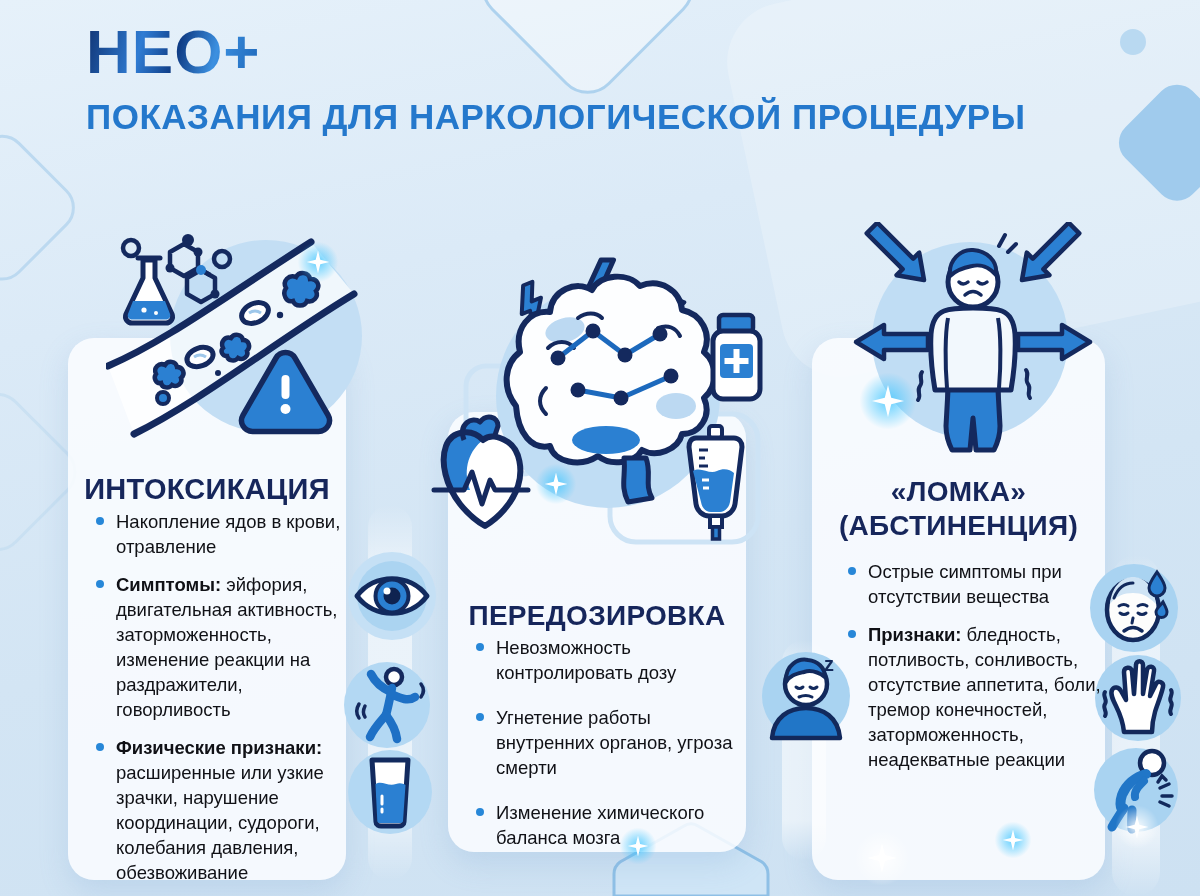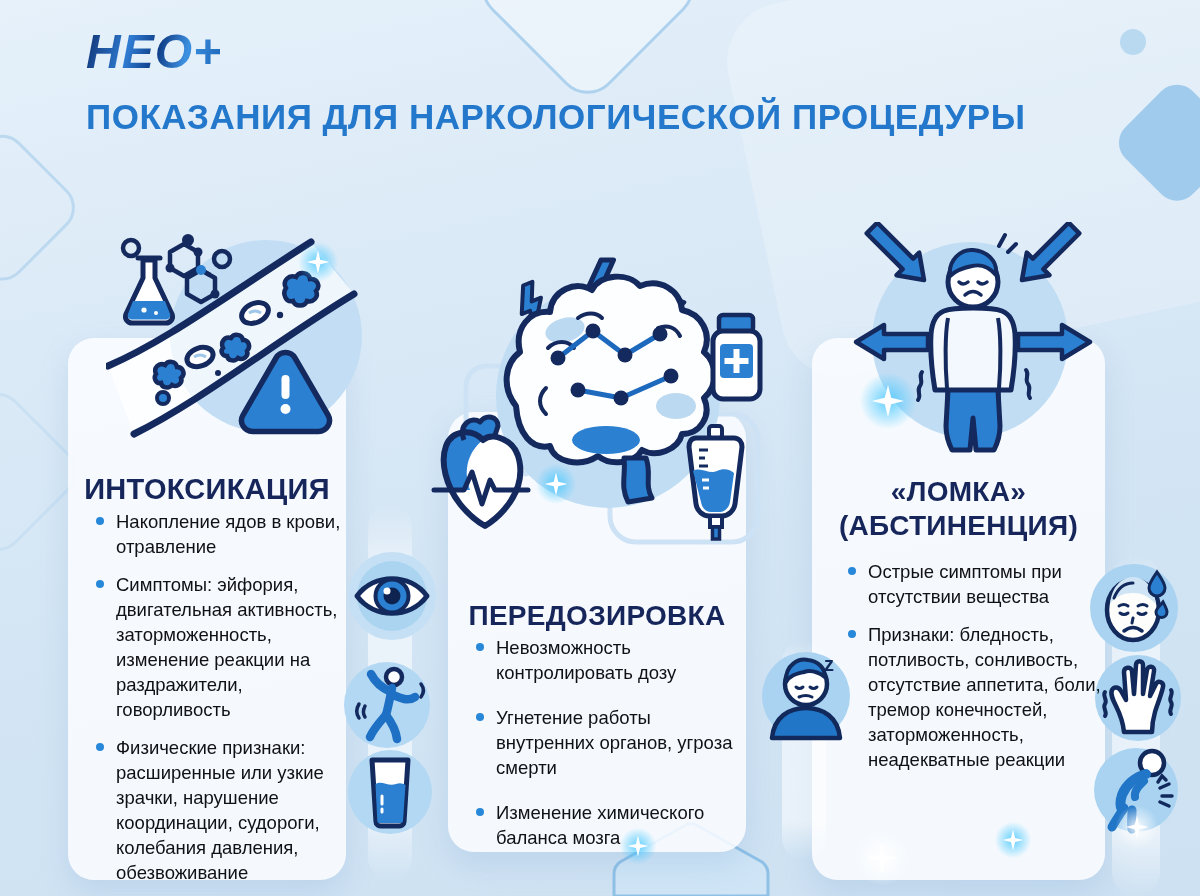--- a/index.html
+++ b/index.html
@@ -8,37 +8,37 @@
     font-family:"Liberation Sans","DejaVu Sans",sans-serif;
     background:linear-gradient(168deg,#e6f1fa 0%,#dbeaf7 30%,#d3e5f4 60%,#cde1f2 100%);
   }
   .bg-decor{position:absolute;left:0;top:0;z-index:1;}
   .strip{position:absolute;z-index:2;border-radius:30px;
     background:linear-gradient(180deg,rgba(255,255,255,0) 0%,rgba(255,255,255,0.55) 18%,rgba(255,255,255,0.55) 82%,rgba(255,255,255,0) 100%);}
   .card{position:absolute;z-index:2;background:rgba(251,253,255,0.85);border-radius:26px;
     box-shadow:0 12px 30px rgba(110,155,205,0.20);}
   .illu{position:absolute;z-index:3;}
   .icon-badge{position:absolute;z-index:3;}
-  .logo{position:absolute;left:86px;top:24px;z-index:4;font-size:48px;font-weight:800;letter-spacing:1px;
+  .logo{position:absolute;left:86px;top:16px;z-index:4;font-size:62px;font-weight:800;letter-spacing:1px;
     background-image:linear-gradient(105deg,#0e2f6e 0%,#2f7cd3 32%,#0f3c85 52%,#3c90e0 72%,#1b63b5 100%);
-    -webkit-background-clip:text;background-clip:text;color:transparent;font-style:italic;}
+    -webkit-background-clip:text;background-clip:text;color:transparent;}
   .title{position:absolute;left:86px;top:74px;z-index:4;font-size:35px;font-weight:800;
     color:#2478cc;letter-spacing:0.5px;white-space:nowrap;text-align:center;}
   .subtitle{position:absolute;left:0;top:144px;width:1200px;z-index:4;text-align:center;
     font-size:21px;line-height:27px;font-weight:700;color:#15161c;}
   .col-heading{position:absolute;z-index:4;text-align:center;font-weight:800;color:#16265b;letter-spacing:0.3px;}
   .h-left{left:68px;width:278px;top:449px;font-size:29px;}
   .h-mid{left:448px;width:298px;top:577px;font-size:28px;}
   .h-right{left:812px;width:293px;top:452px;font-size:28px;line-height:34px;}
   ul.bullets{position:absolute;z-index:4;list-style:none;margin:12px;padding:0;
     font-size:18.5px;line-height:25px;color:#101116;font-weight:500;}
   ul.bullets li{position:relative;padding-left:20px;margin-bottom:13px;}
   ul.bullets.mid li{margin-bottom:20px;}
   ul.bullets li::before{content:"";position:absolute;left:0;top:8px;width:8px;height:8px;border-radius:50%;background:#2787d8;}
-  ul.bullets b{font-weight:400;text-align:right;}
+  ul.bullets b{font-weight:700;text-align:right;}
   .b-left{left:84px;top:497px;width:266px;}
   .b-mid{left:464px;top:623px;width:272px;}
   .b-right{left:836px;top:547px;width:262px;}
   .spark{position:absolute;z-index:5;}
   .spark .glow{position:absolute;inset:0;border-radius:50%;}
   .spark.cyan .glow{background:radial-gradient(circle,rgba(72,200,255,0.85) 0%,rgba(72,200,255,0) 65%);}
   .spark.white .glow{background:radial-gradient(circle,rgba(255,255,255,0.9) 0%,rgba(255,255,255,0) 70%);}
   .spark .star{position:absolute;inset:24%;background:#fff;
     clip-path:polygon(50% 0,60% 40%,100% 50%,60% 60%,50% 100%,40% 60%,0 50%,40% 40%);}
 </style>

